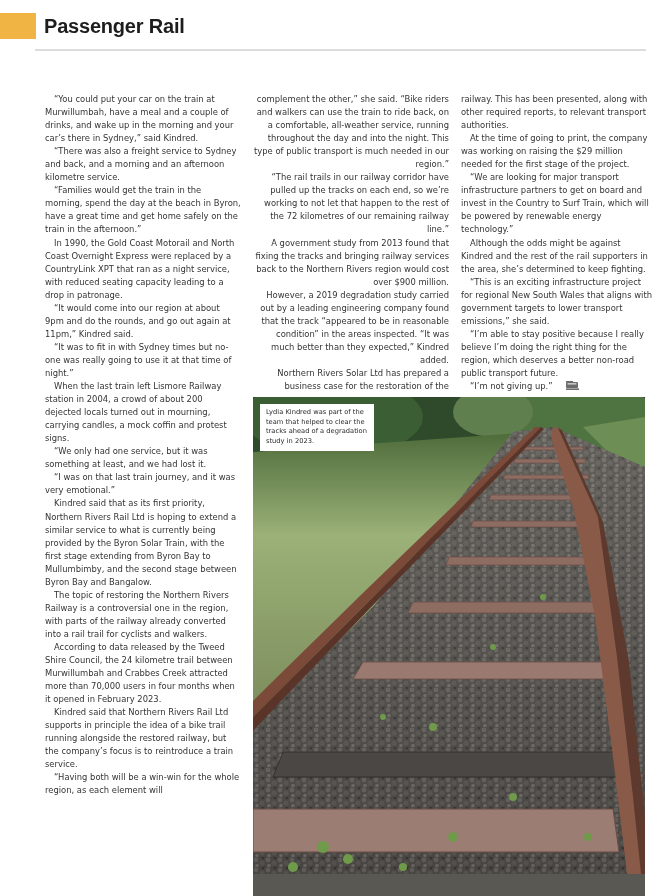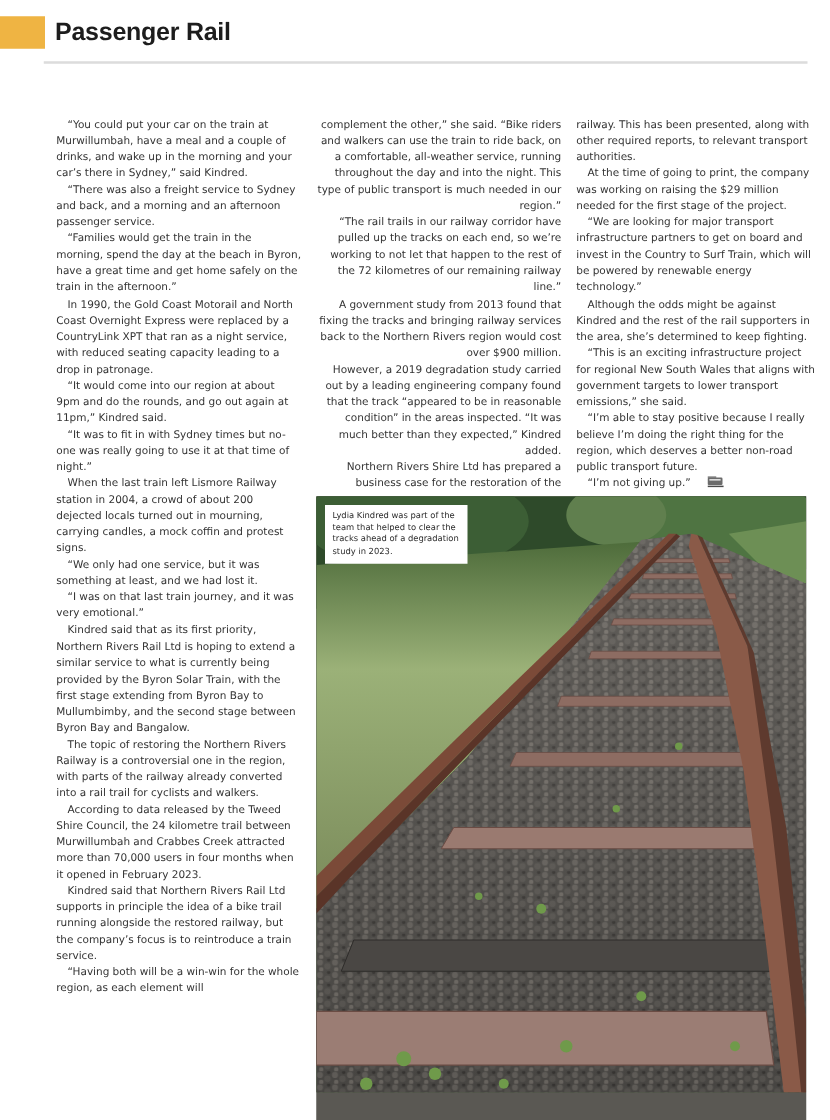--- a/index.html
+++ b/index.html
@@ -48,41 +48,41 @@
   </style>
 </head>
 <body>
 
 <div class="accent-block"></div>
 <div class="section-title">Passenger Rail</div>
 <div class="title-rule"></div>
 
 <div class="col" id="col1">
   <p class="noindent" style="text-indent:9px">“You could put your car on the train at Murwillumbah, have a meal and a couple of drinks, and wake up in the morning and your car’s there in Sydney,” said Kindred.</p>
-  <p>“There was also a freight service to Sydney and back, and a morning and an afternoon passenger service.</p>
+  <p>“There was also a freight service to Sydney and back, and a morning and an afternoon kilometre service.</p>
   <p>“Families would get the train in the morning, spend the day at the beach in Byron, have a great time and get home safely on the train in the afternoon.”</p>
   <p>In 1990, the Gold Coast Motorail and North Coast Overnight Express were replaced by a CountryLink XPT that ran as a night service, with reduced seating capacity leading to a drop in patronage.</p>
   <p>“It would come into our region at about 9pm and do the rounds, and go out again at 11pm,” Kindred said.</p>
   <p>“It was to fit in with Sydney times but no-one was really going to use it at that time of night.”</p>
   <p>When the last train left Lismore Railway station in 2004, a crowd of about 200 dejected locals turned out in mourning, carrying candles, a mock coffin and protest signs.</p>
   <p>“We only had one service, but it was something at least, and we had lost it.</p>
   <p>“I was on that last train journey, and it was very emotional.”</p>
   <p>Kindred said that as its first priority, Northern Rivers Rail Ltd is hoping to extend a similar service to what is currently being provided by the Byron Solar Train, with the first stage extending from Byron Bay to Mullumbimby, and the second stage between Byron Bay and Bangalow.</p>
   <p>The topic of restoring the Northern Rivers Railway is a controversial one in the region, with parts of the railway already converted into a rail trail for cyclists and walkers.</p>
   <p>According to data released by the Tweed Shire Council, the 24 kilometre trail between Murwillumbah and Crabbes Creek attracted more than 70,000 users in four months when it opened in February 2023.</p>
   <p>Kindred said that Northern Rivers Rail Ltd supports in principle the idea of a bike trail running alongside the restored railway, but the company’s focus is to reintroduce a train service.</p>
   <p>“Having both will be a win-win for the whole region, as each element will</p>
 </div>
 
 <div class="col" id="col2">
   <p class="noindent">complement the other,” she said. “Bike riders and walkers can use the train to ride back, on a comfortable, all-weather service, running throughout the day and into the night. This type of public transport is much needed in our region.”</p>
   <p>“The rail trails in our railway corridor have pulled up the tracks on each end, so we’re working to not let that happen to the rest of the 72 kilometres of our remaining railway line.”</p>
   <p>A government study from 2013 found that fixing the tracks and bringing railway services back to the Northern Rivers region would cost over $900 million.</p>
   <p>However, a 2019 degradation study carried out by a leading engineering company found that the track “appeared to be in reasonable condition” in the areas inspected. “It was much better than they expected,” Kindred added.</p>
-  <p>Northern Rivers Shire Ltd has prepared a business case for the restoration of the</p>
+  <p>Northern Rivers Solar Ltd has prepared a business case for the restoration of the</p>
 </div>
 
 <div class="col" id="col3">
   <p class="noindent">railway. This has been presented, along with other required reports, to relevant transport authorities.</p>
   <p>At the time of going to print, the company was working on raising the $29 million needed for the first stage of the project.</p>
   <p>“We are looking for major transport infrastructure partners to get on board and invest in the Country to Surf Train, which will be powered by renewable energy technology.”</p>
   <p>Although the odds might be against Kindred and the rest of the rail supporters in the area, she’s determined to keep fighting.</p>
   <p>“This is an exciting infrastructure project for regional New South Wales that aligns with government targets to lower transport emissions,” she said.</p>
   <p>“I’m able to stay positive because I really believe I’m doing the right thing for the region, which deserves a better non-road public transport future.</p>
   <p><span>“I’m not giving up.”</span><span class="endmark"><svg width="13" height="9" viewBox="0 0 13 9">

